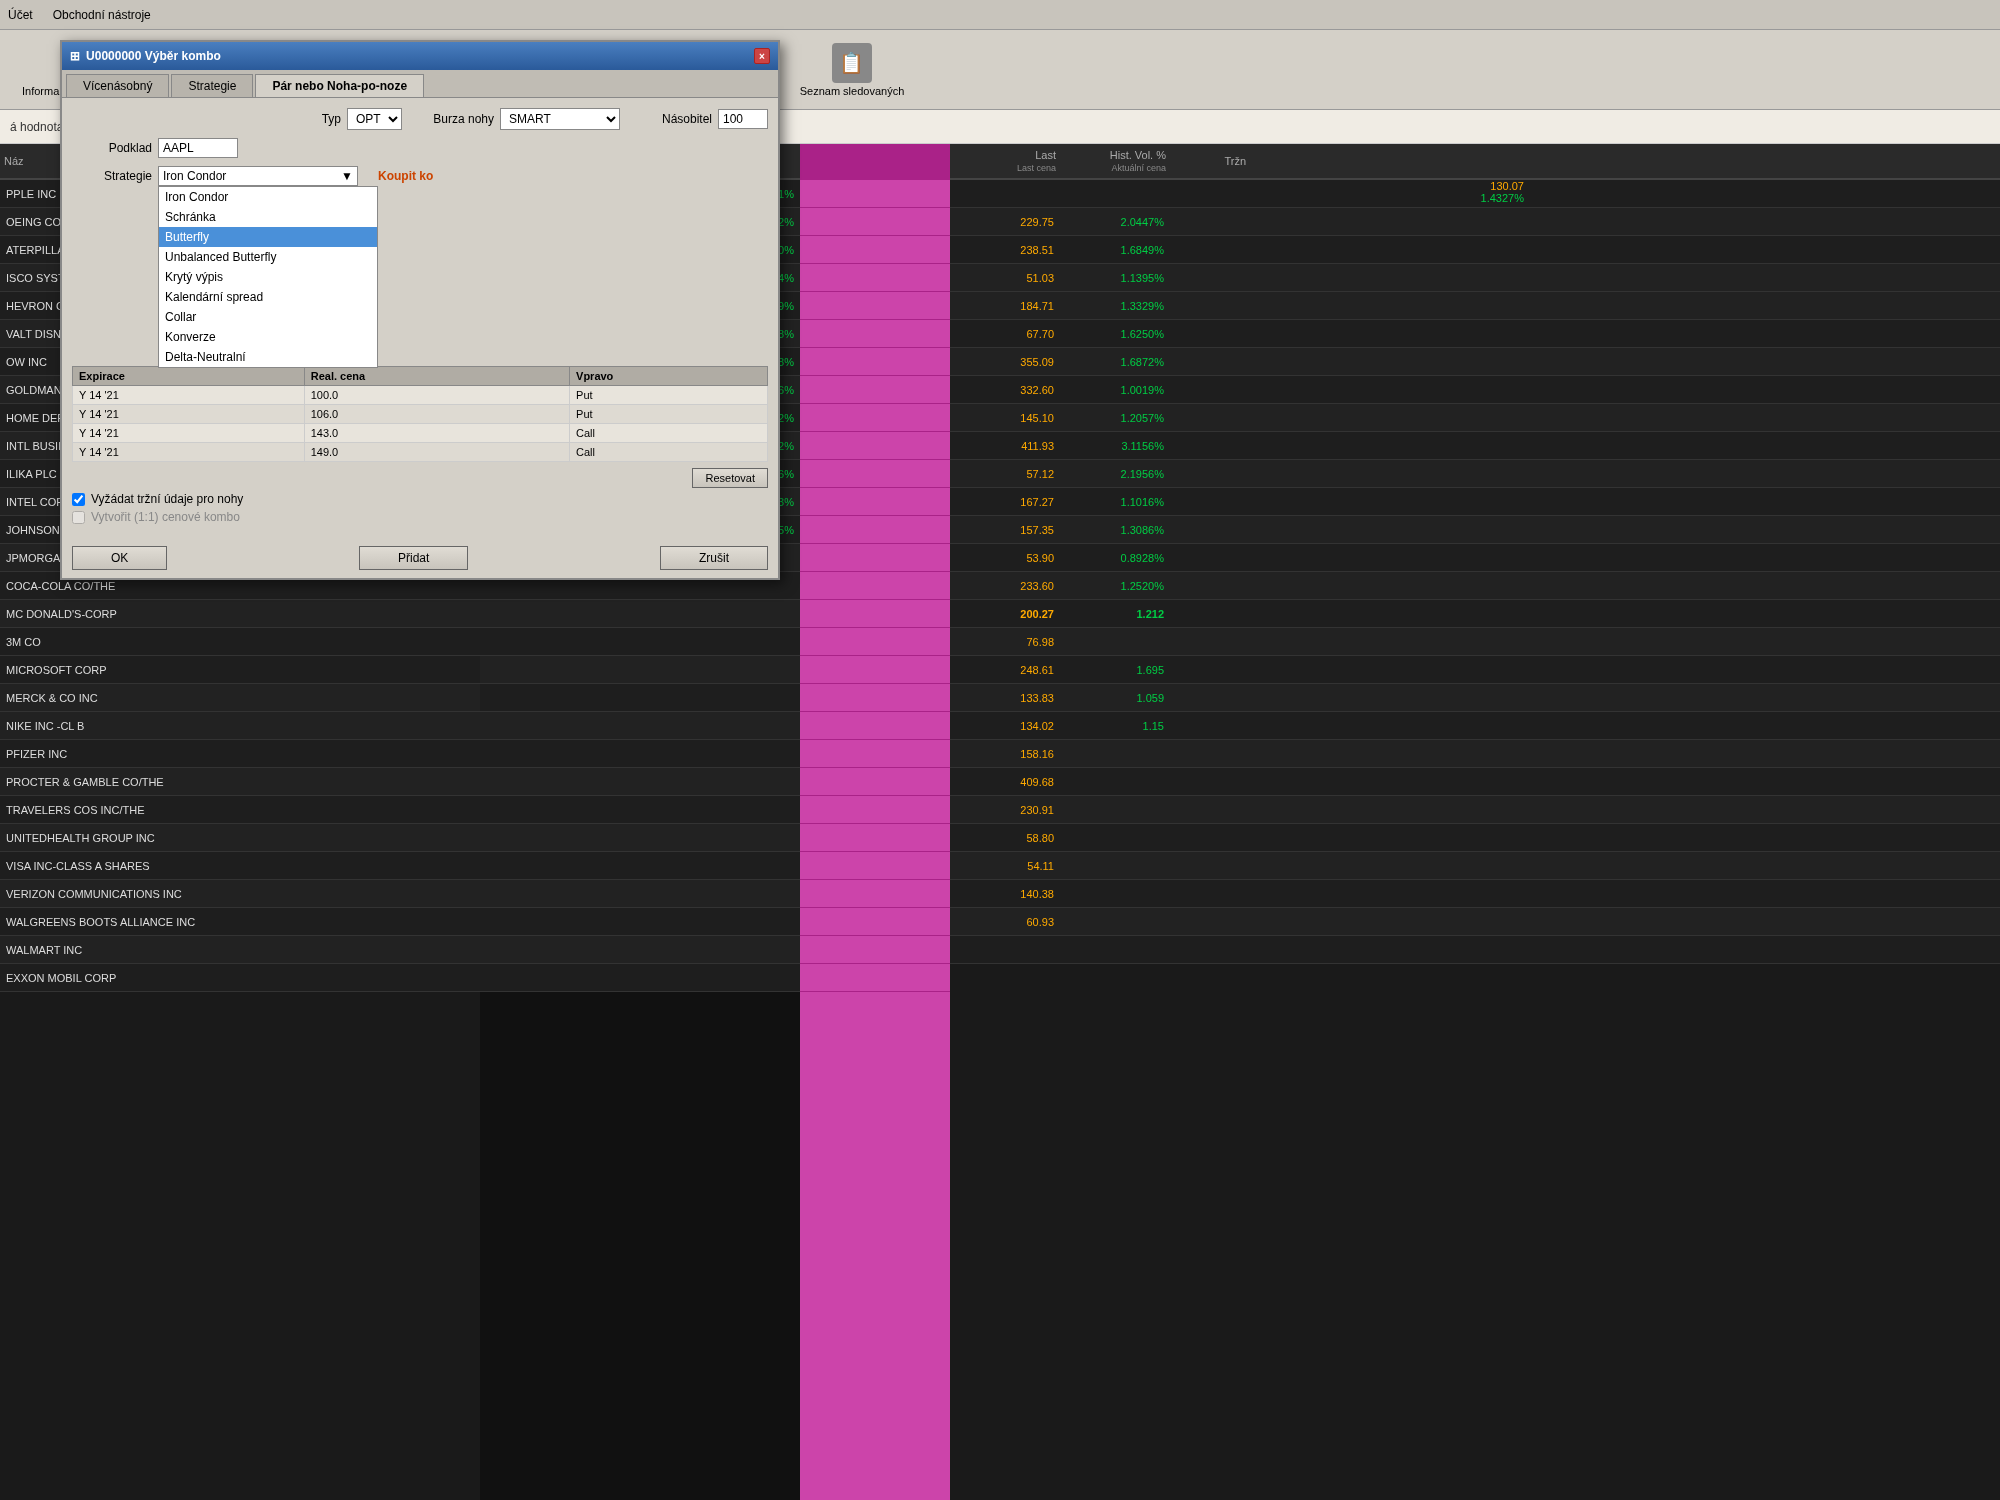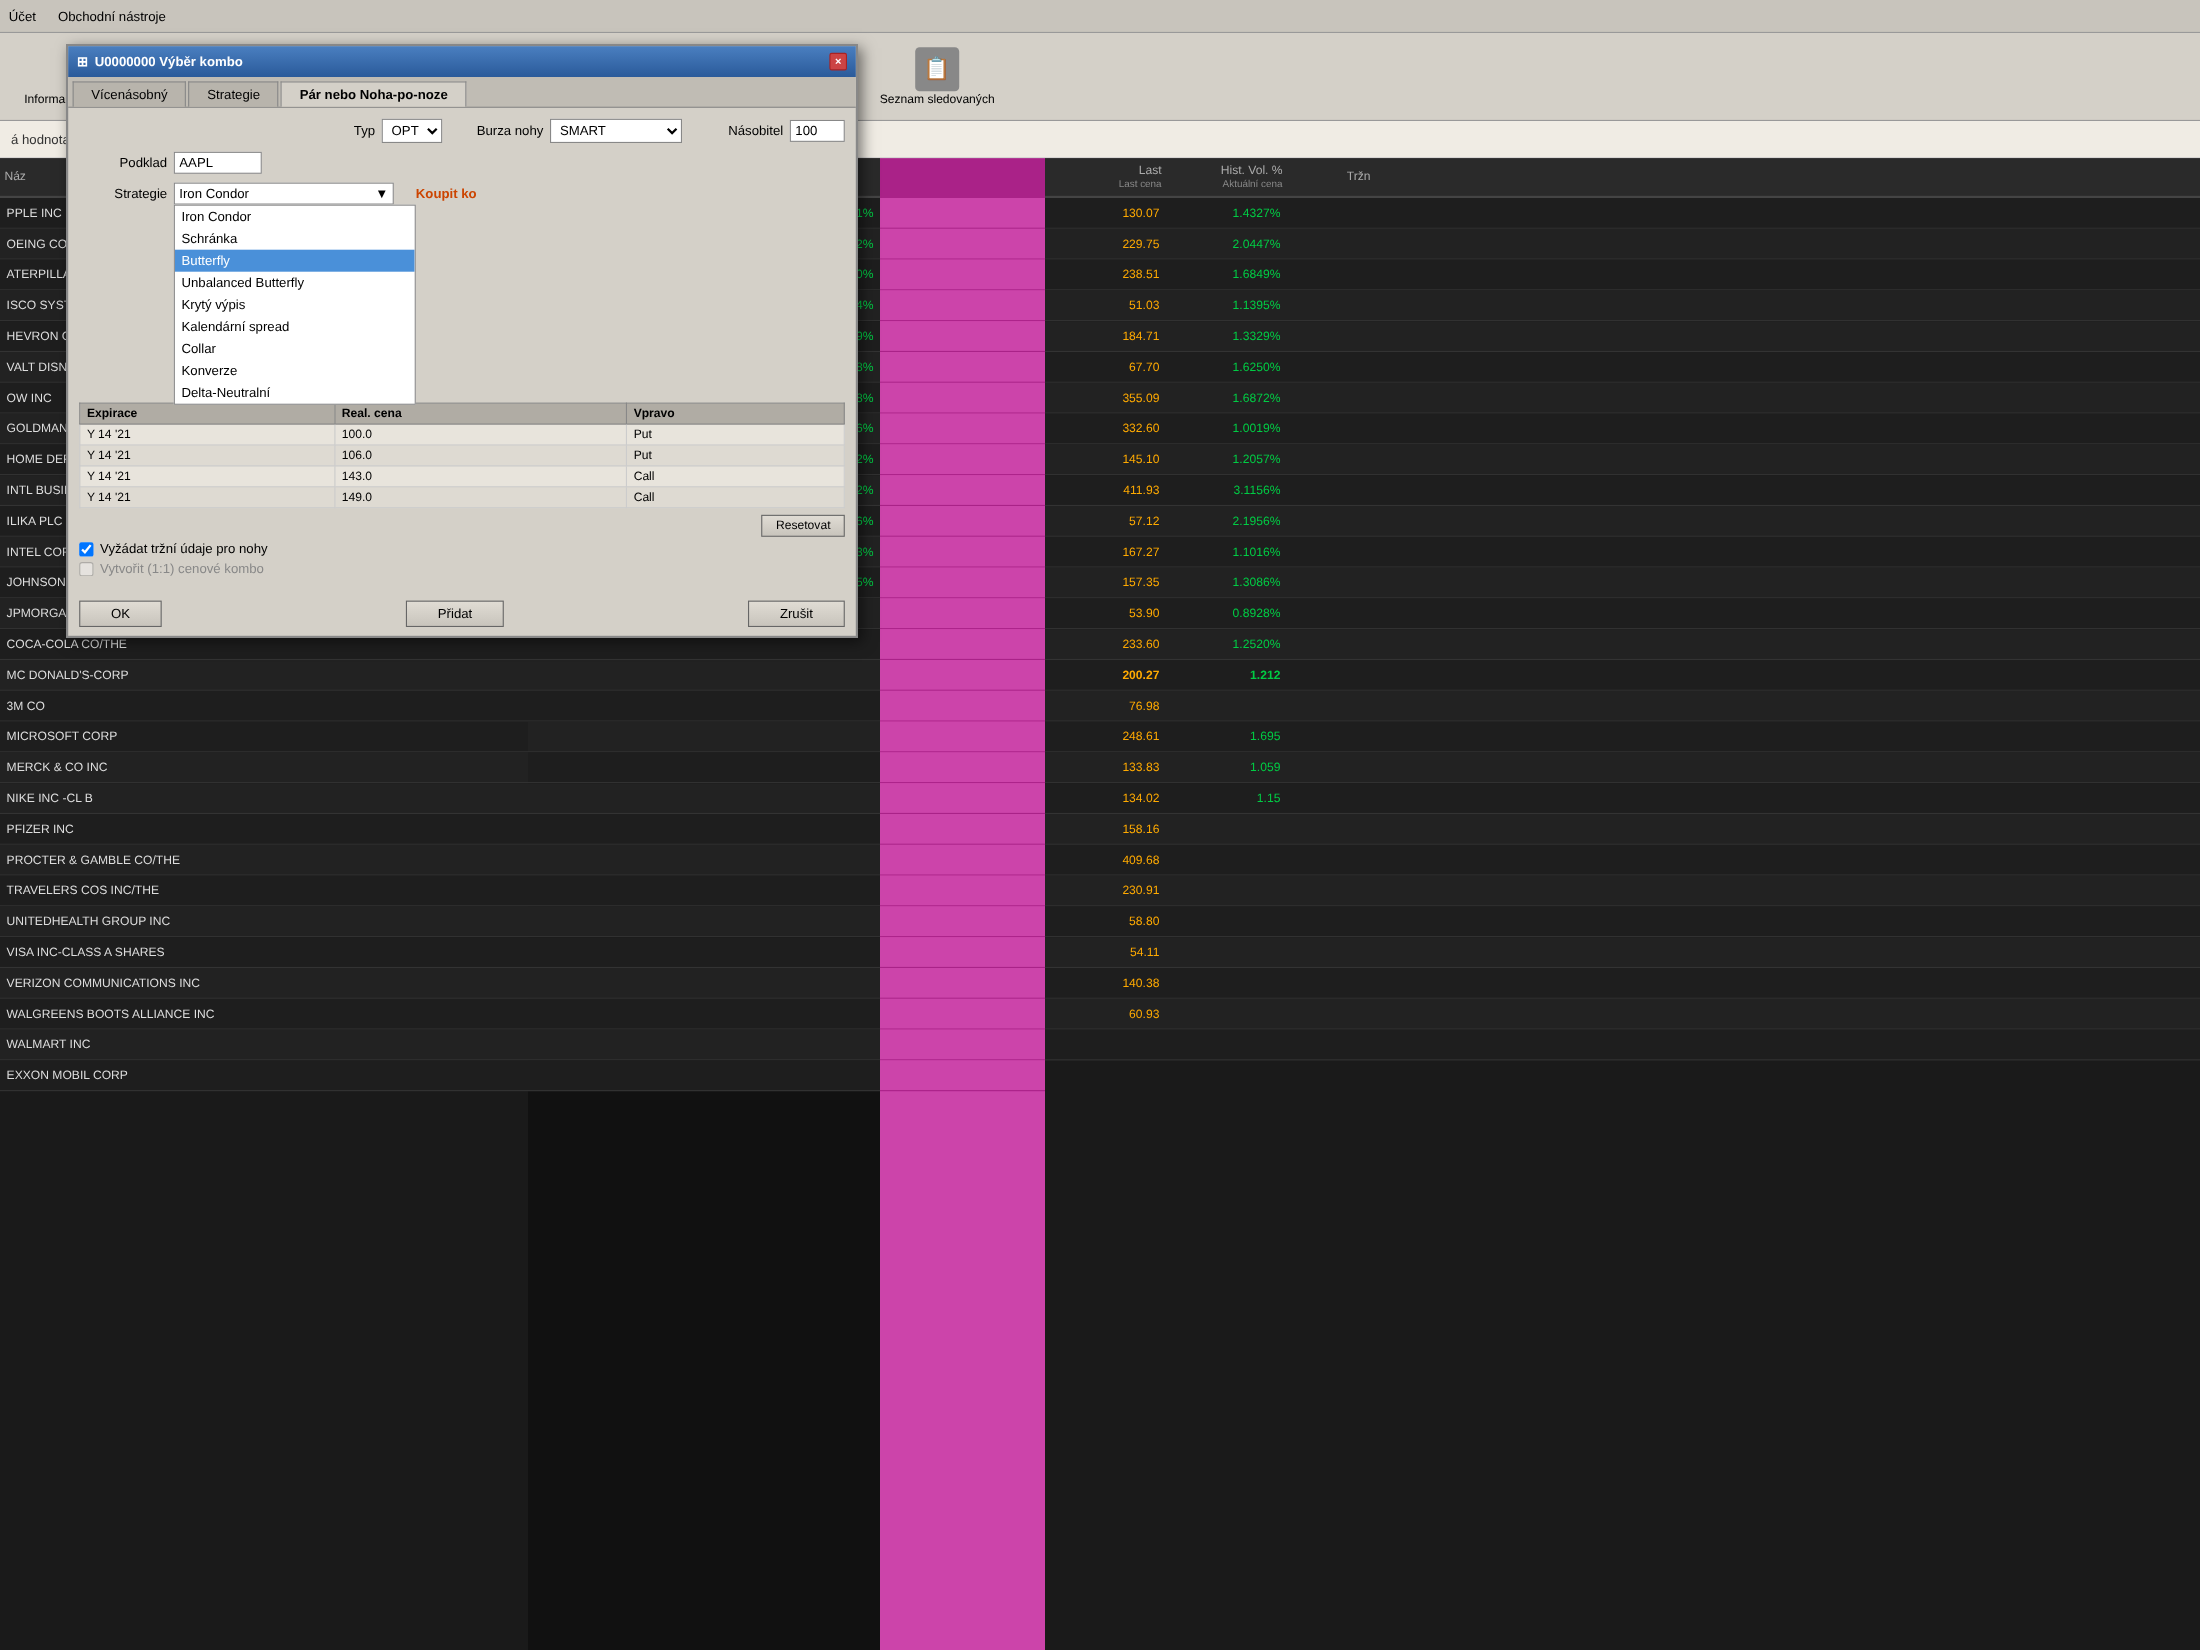--- a/index.html
+++ b/index.html
@@ -200,21 +200,21 @@
     .legs-table tr:nth-child(even) td { background: #dedad2; }
 
     
     .modal-buttons {
       display: flex;
       justify-content: space-between;
       padding: 8px 10px;
       align-items: center;
     }
     .btn {
-      padding: 4px 28px;
+      padding: 4px 38px;
       font-size: 12px;
       border: 1px solid #666;
       background: linear-gradient(to bottom, #e0dcd4, #c8c4bc);
       cursor: pointer;
       min-width: 70px;
     }
 
     .checkbox-row {
       display: flex;
       align-items: center;
@@ -686,21 +686,21 @@
       </div>
   </div>
 
   <div class="right-price-section">
     <div class="col-header-row">
       <div class="col-header-cell" style="width:110px; text-align:right">Last<br><span style="font-size:9px; color:#888">Last cena</span></div>
       <div class="col-header-cell" style="width:110px; text-align:right">Hist. Vol. %<br><span style="font-size:9px; color:#888">Aktuální cena</span></div>
       <div class="col-header-cell" style="width:80px; text-align:right">Tržn</div>
     </div>
     <div id="right-rows">
-        <div style="height: 28px; display: flex; align-items: center; background: rgb(30, 30, 30); border-bottom: 1px solid rgb(51, 51, 51);">
+        <div style="height: 28px; display: flex; align-items: center; background: rgb(30, 30, 30); border-bottom: 1px solid rgb(51, 51, 51); flex-direction: column;">
         <span style="width:110px;text-align:right;padding-right:6px;font-size:11px;color:#ffaa00">130.07</span>
         <span style="width:110px;text-align:right;padding-right:6px;font-size:11px;color:#00cc44">1.4327%</span>
       </div>
         <div style="height: 28px; display: flex; align-items: center; background: rgb(34, 34, 34); border-bottom: 1px solid rgb(51, 51, 51);">
         <span style="width:110px;text-align:right;padding-right:6px;font-size:11px;color:#ffaa00">229.75</span>
         <span style="width:110px;text-align:right;padding-right:6px;font-size:11px;color:#00cc44">2.0447%</span>
       </div>
         <div style="height: 28px; display: flex; align-items: center; background: rgb(30, 30, 30); border-bottom: 1px solid rgb(51, 51, 51);">
         <span style="width:110px;text-align:right;padding-right:6px;font-size:11px;color:#ffaa00">238.51</span>
         <span style="width:110px;text-align:right;padding-right:6px;font-size:11px;color:#00cc44">1.6849%</span>

